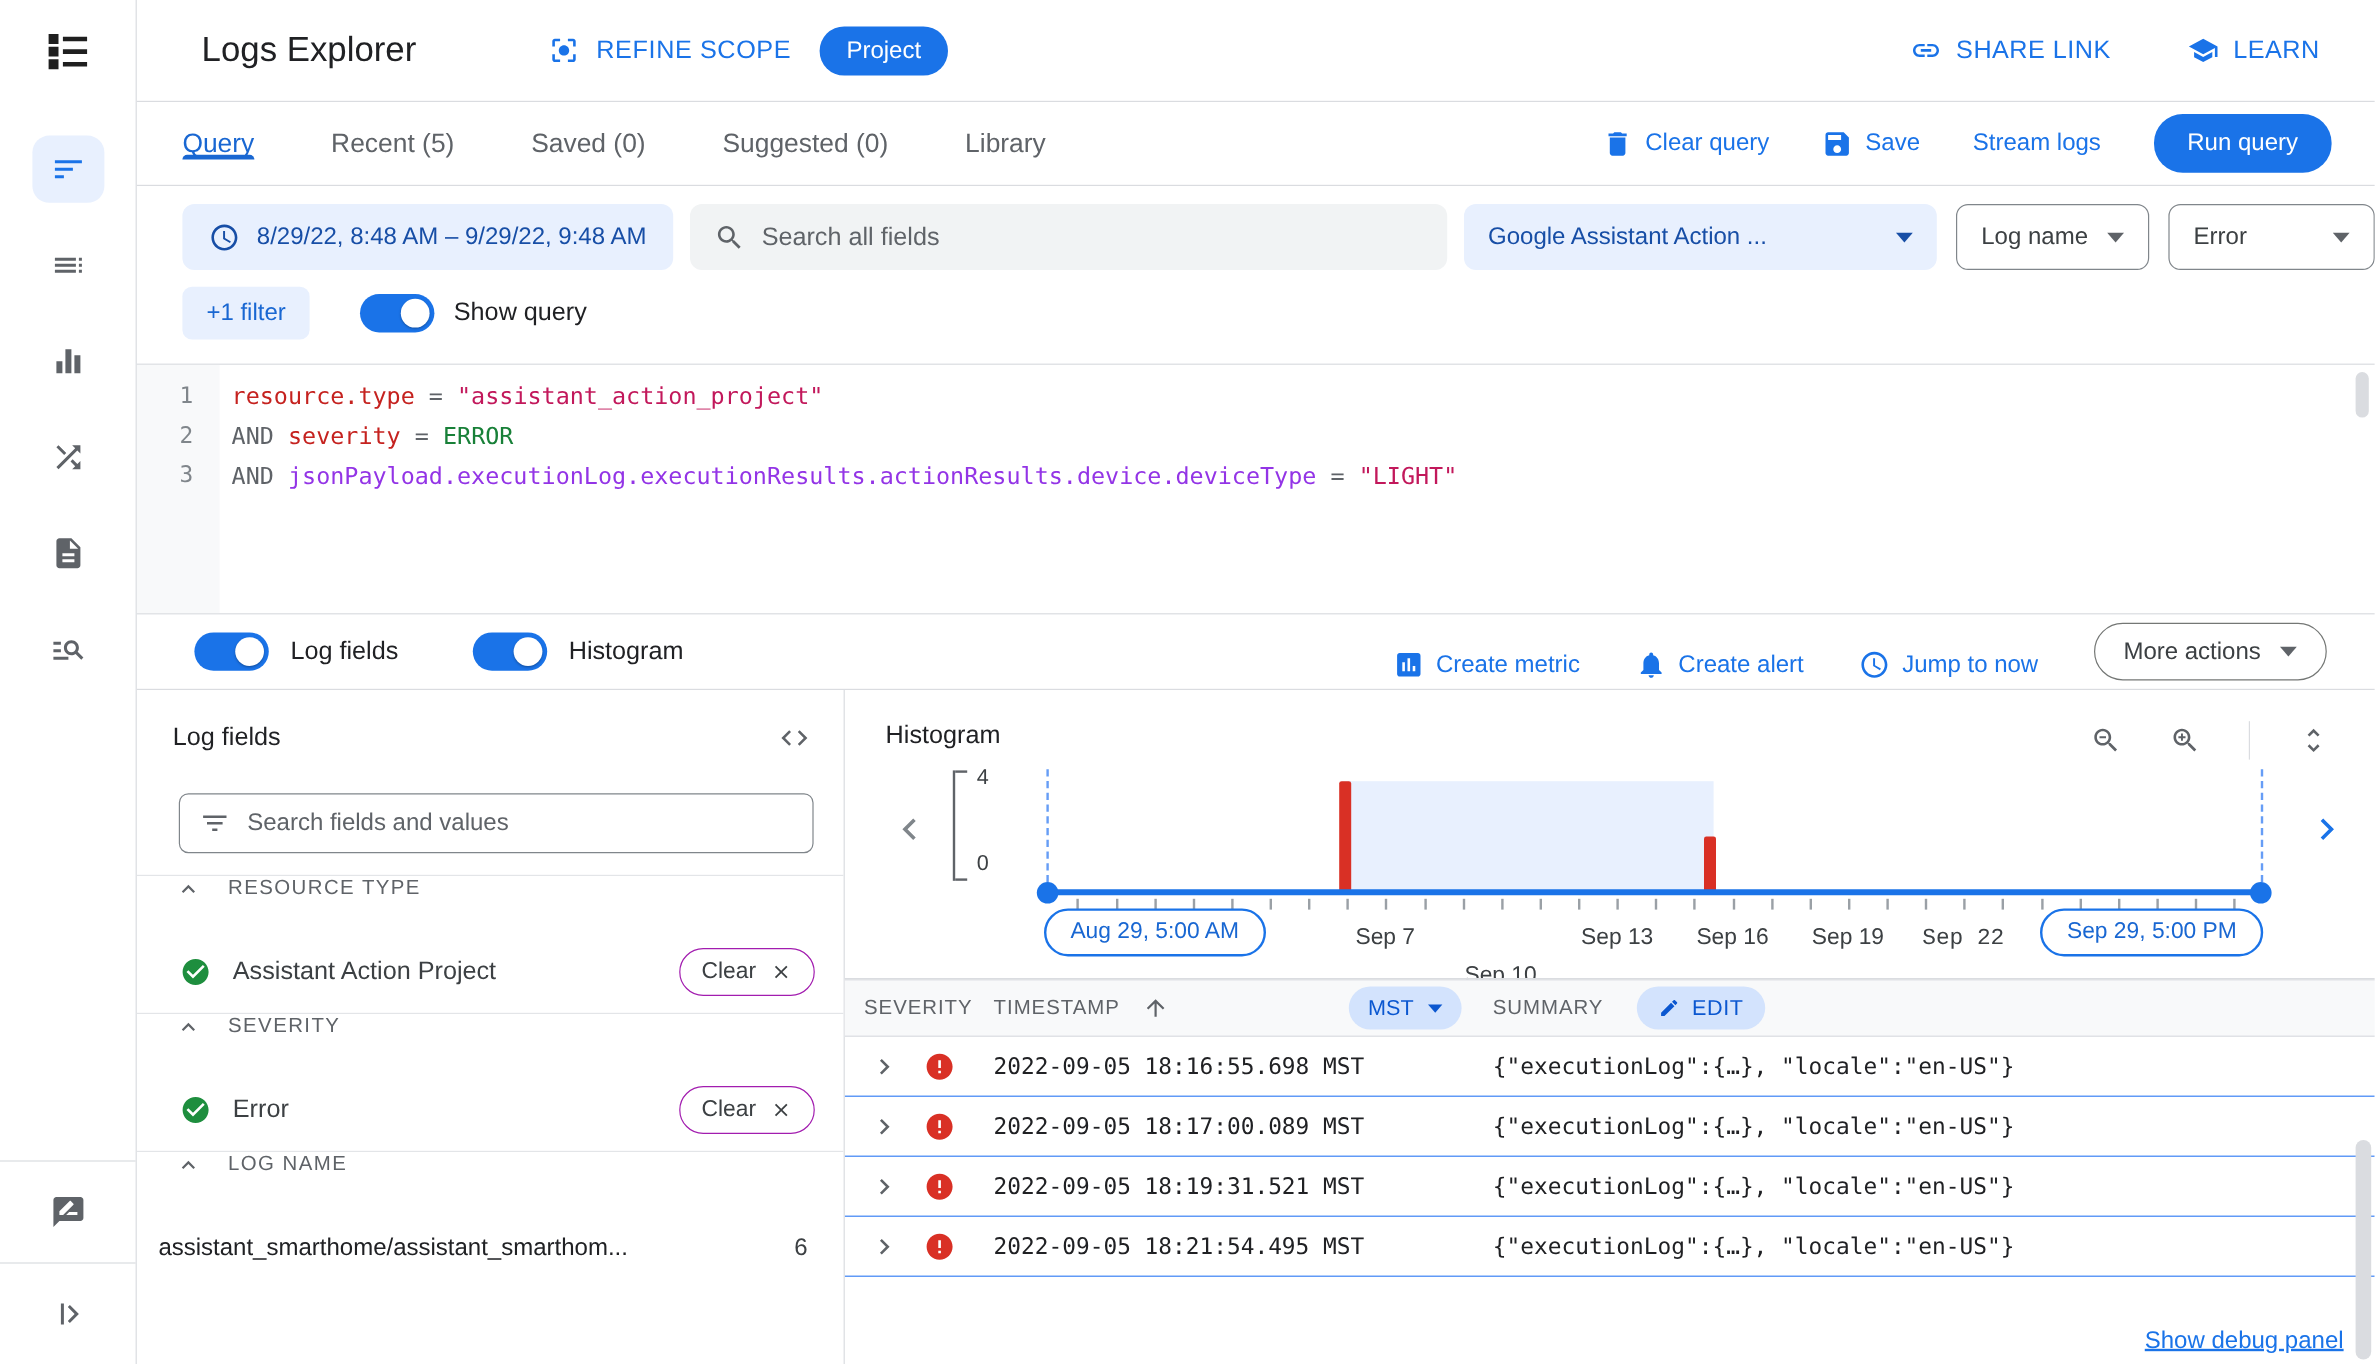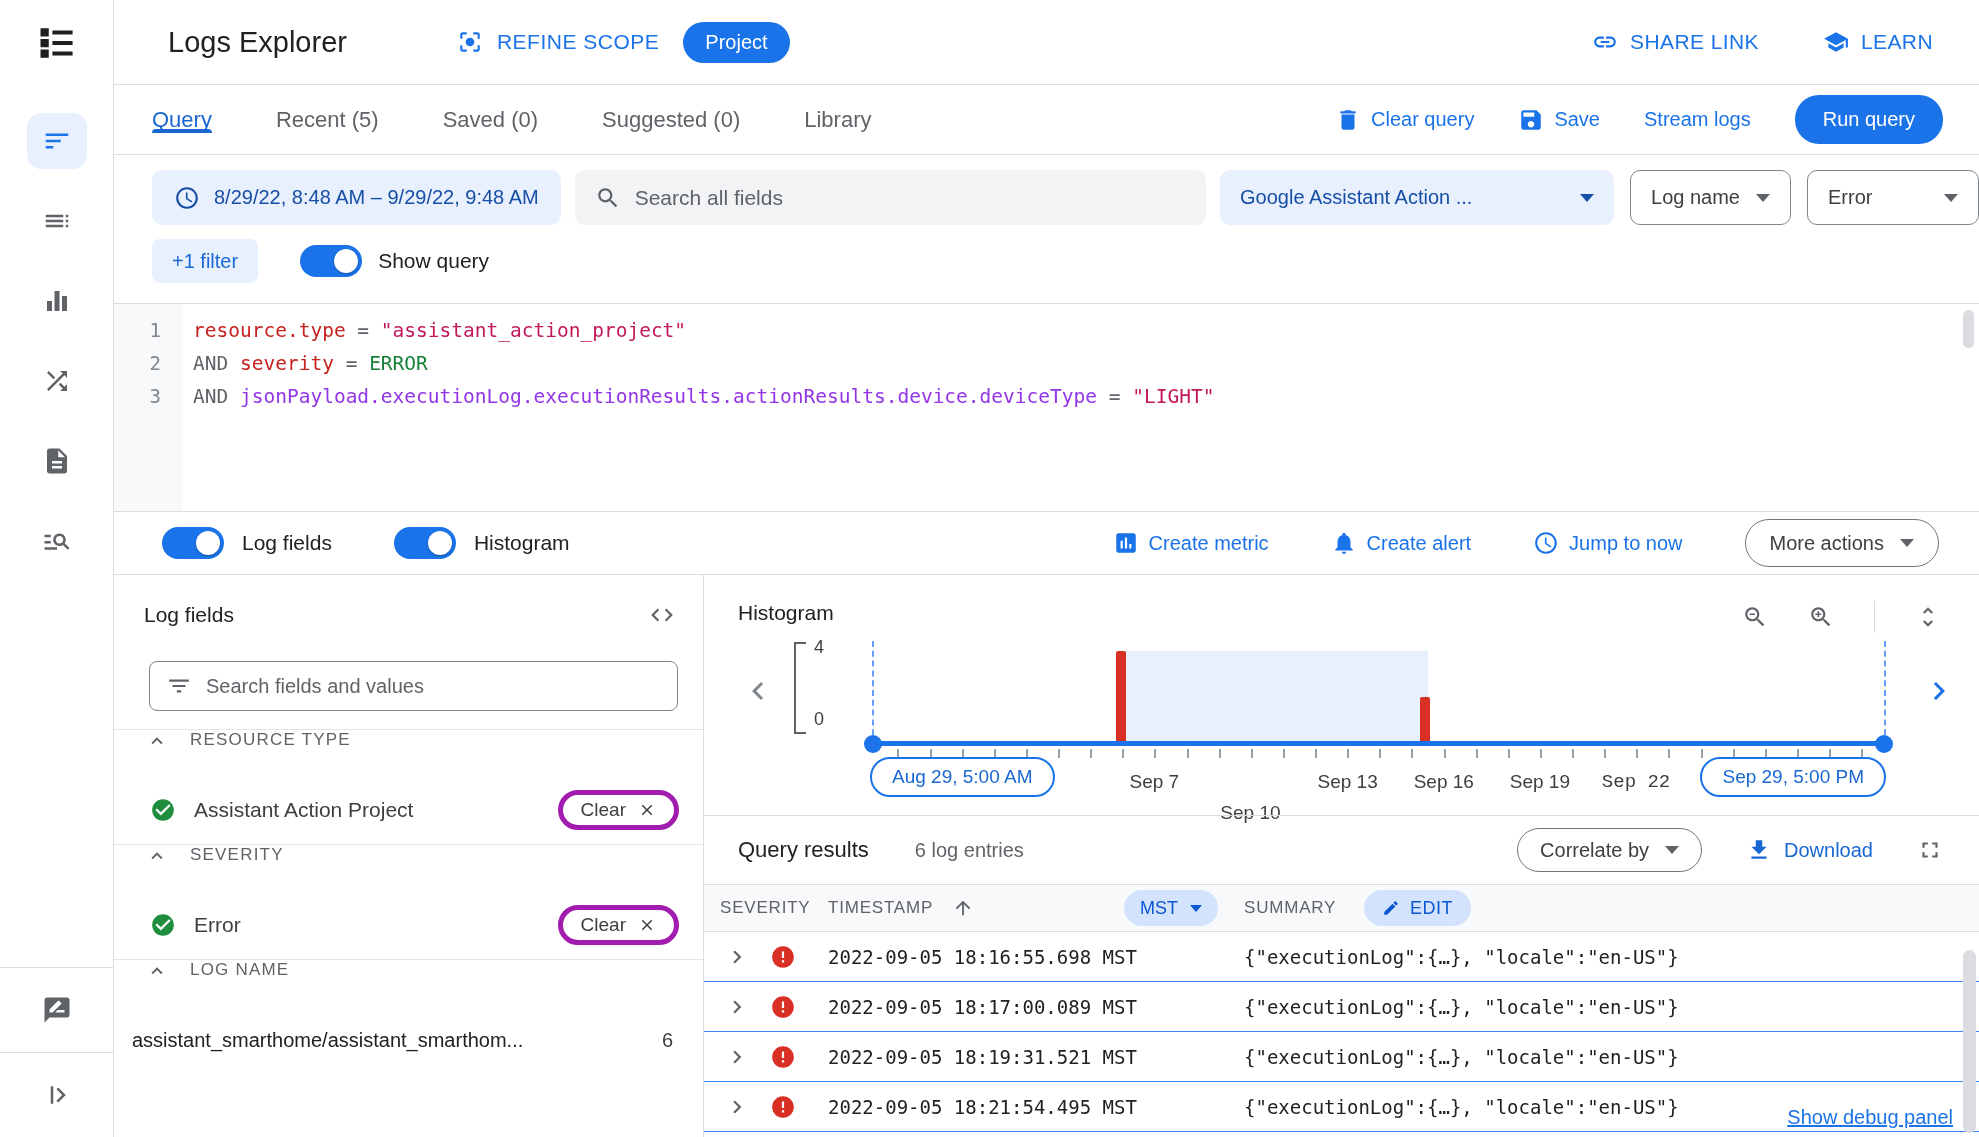--- a/index.html
+++ b/index.html
@@ -68,40 +68,40 @@
   .gutter div{height:33px;line-height:33px;text-align:right;padding-right:22px;color:#80868b;font-size:19px;font-family:"DejaVu Sans Mono",monospace}
   .code{padding:10px 0 0 10px;font-family:"DejaVu Sans Mono",monospace;font-size:19.5px;flex:1;overflow:hidden}
   .code-line{height:33px;line-height:33px;white-space:pre}
   .tk-key{color:#c5221f}.tk-op{color:#5f6368}.tk-str{color:#c2185b}.tk-enum{color:#188038}.tk-path{color:#9334e6}
   .editor-scrollthumb{position:absolute;right:5px;top:6px;width:11px;height:38px;background:#dadce0;border-radius:6px}
 
   
   .tools{height:63px;border-bottom:1px solid #dadce0;display:flex;align-items:center;padding:0 40px 0 48px;flex-shrink:0}
   .tool-toggle{display:flex;align-items:center}
   .tool-label{font-size:21px;font-weight:500;color:#202124;margin-left:18px}
-  .tools-right{margin-left:auto;display:flex;align-items:center;gap:62px}
+  .tools-right{margin-left:auto;display:flex;align-items:flex-end;gap:46px}
   .more-actions{border:1px solid #747775;border-radius:999px;height:48px;display:flex;align-items:center;padding:0 24px;font-size:20px;font-weight:500;color:#3c4043}
 
   
   .content{flex:1;display:flex;min-height:0}
 
   .fields-panel{width:590px;border-right:1px solid #dadce0;flex-shrink:0;display:flex;flex-direction:column;overflow:hidden}
   .lf-head{height:80px;display:flex;align-items:center;padding:0 28px 0 30px}
   .lf-title{font-size:21px;font-weight:500}
   .lf-code-icon{margin-left:auto;color:#5f6368;display:flex}
   .lf-search{margin:6px 25px 18px 35px;height:50px;border:1px solid #80868b;border-radius:8px;display:flex;align-items:center;gap:14px;padding:0 16px;color:#5f6368}
   .lf-search input{border:none;outline:none;flex:1;font-size:20px;color:#202124;font-family:inherit;background:transparent;min-width:0}
   .lf-search input::placeholder{color:#5f6368}
   .lf-section{border-top:1px solid #e3e5e8}
   .lf-sec-head{height:46px;display:flex;align-items:flex-start;padding-left:32px;gap:22px;color:#5f6368}
   .lf-sec-label{font-size:17px;font-weight:500;letter-spacing:1.2px;color:#5f6368}
   .lf-item{height:68px;display:flex;align-items:center;padding:0 24px 0 36px}
   .lf-check{color:#1e8e3e;display:flex;margin-right:18px}
   .lf-item-label{font-size:21px;color:#3c4043}
-  .clear-chip{margin-left:auto;border:5px solid #a21caf;border-radius:999px;height:40px;display:flex;align-items:center;gap:12px;padding:0 18px;font-size:19px;color:#3c4043}
+  .clear-chip{margin-left:auto;border:1px solid #a21caf;border-radius:999px;height:40px;display:flex;align-items:center;gap:12px;padding:0 18px;font-size:19px;color:#3c4043}
   .lf-item.logname{padding-left:18px}
   .lf-item.logname .lf-item-label{font-size:20px;color:#202124;white-space:nowrap}
   .lf-count{margin-left:auto;font-size:20px;color:#3c4043;padding-right:6px}
 
   
   .right-panel{flex:1;display:flex;flex-direction:column;min-width:0;position:relative}
   .histo{height:240px;position:relative;flex-shrink:0}
   .histo-title{position:absolute;left:34px;top:26px;font-size:21px;font-weight:500}
   .histo-icons{position:absolute;right:38px;top:26px;display:flex;align-items:center;gap:40px;color:#5f6368}
   .vdiv{width:1px;height:32px;background:#dadce0}
@@ -507,41 +507,20 @@
           <div class="range-chip start" data-interactable="true">Aug 29, 5:00 AM</div>
           <div class="range-chip end" data-interactable="true">Sep 29, 5:00 PM</div>
           <div class="histo-next" data-interactable="true">
             <svg viewBox="0 0 24 24" data-interactable="false">
                 <path d="M10 6 8.59 7.41 13.17 12l-4.58 4.59L10 18l6-6-6-6z"></path>
               </svg>
           </div>
         </div>
 
         <div class="results" data-interactable="false">
-          <div class="res-head" data-interactable="false">
-            <span class="res-title" data-interactable="false">Query results</span>
-            <span class="res-count" data-interactable="false">6 log entries</span>
-            <div class="res-actions" data-interactable="false">
-              <div class="correlate" data-interactable="true">
-                <span data-interactable="false">Correlate by</span>
-                <span class="caret gray" data-interactable="false"></span>
-              </div>
-              <div class="download" data-interactable="true">
-                <svg class="ic" viewBox="0 0 24 24" fill="currentColor" data-interactable="false">
-                    <path d="M19 9h-4V3H9v6H5l7 7 7-7zM5 18v2h14v-2H5z"></path>
-                  </svg>
-                <span data-interactable="false">Download</span>
-              </div>
-              <span class="fullscreen-btn" data-interactable="true">
-                <svg class="ic" viewBox="0 0 24 24" fill="currentColor" data-interactable="false">
-                    <path d="M7 14H5v5h5v-2H7v-3zm-2-4h2V7h3V5H5v5zm12 7h-3v2h5v-5h-2v3zM14 5v2h3v3h2V5h-5z"></path>
-                  </svg>
-              </span>
-            </div>
-          </div>
           <div class="res-thead" data-interactable="false">
             <span class="th-sev" data-interactable="true">SEVERITY</span>
             <span class="th-ts" data-interactable="true">TIMESTAMP</span>
             <span class="th-arrow" data-interactable="true">
               <svg class="ic-sm" viewBox="0 0 24 24" fill="currentColor">
                   <path d="M4 12l1.41 1.41L11 7.83V20h2V7.83l5.58 5.58L20 12l-8-8-8 8z"></path>
                 </svg>
             </span>
             <span class="mst-chip" data-interactable="true">
               <span data-interactable="false">MST</span>

